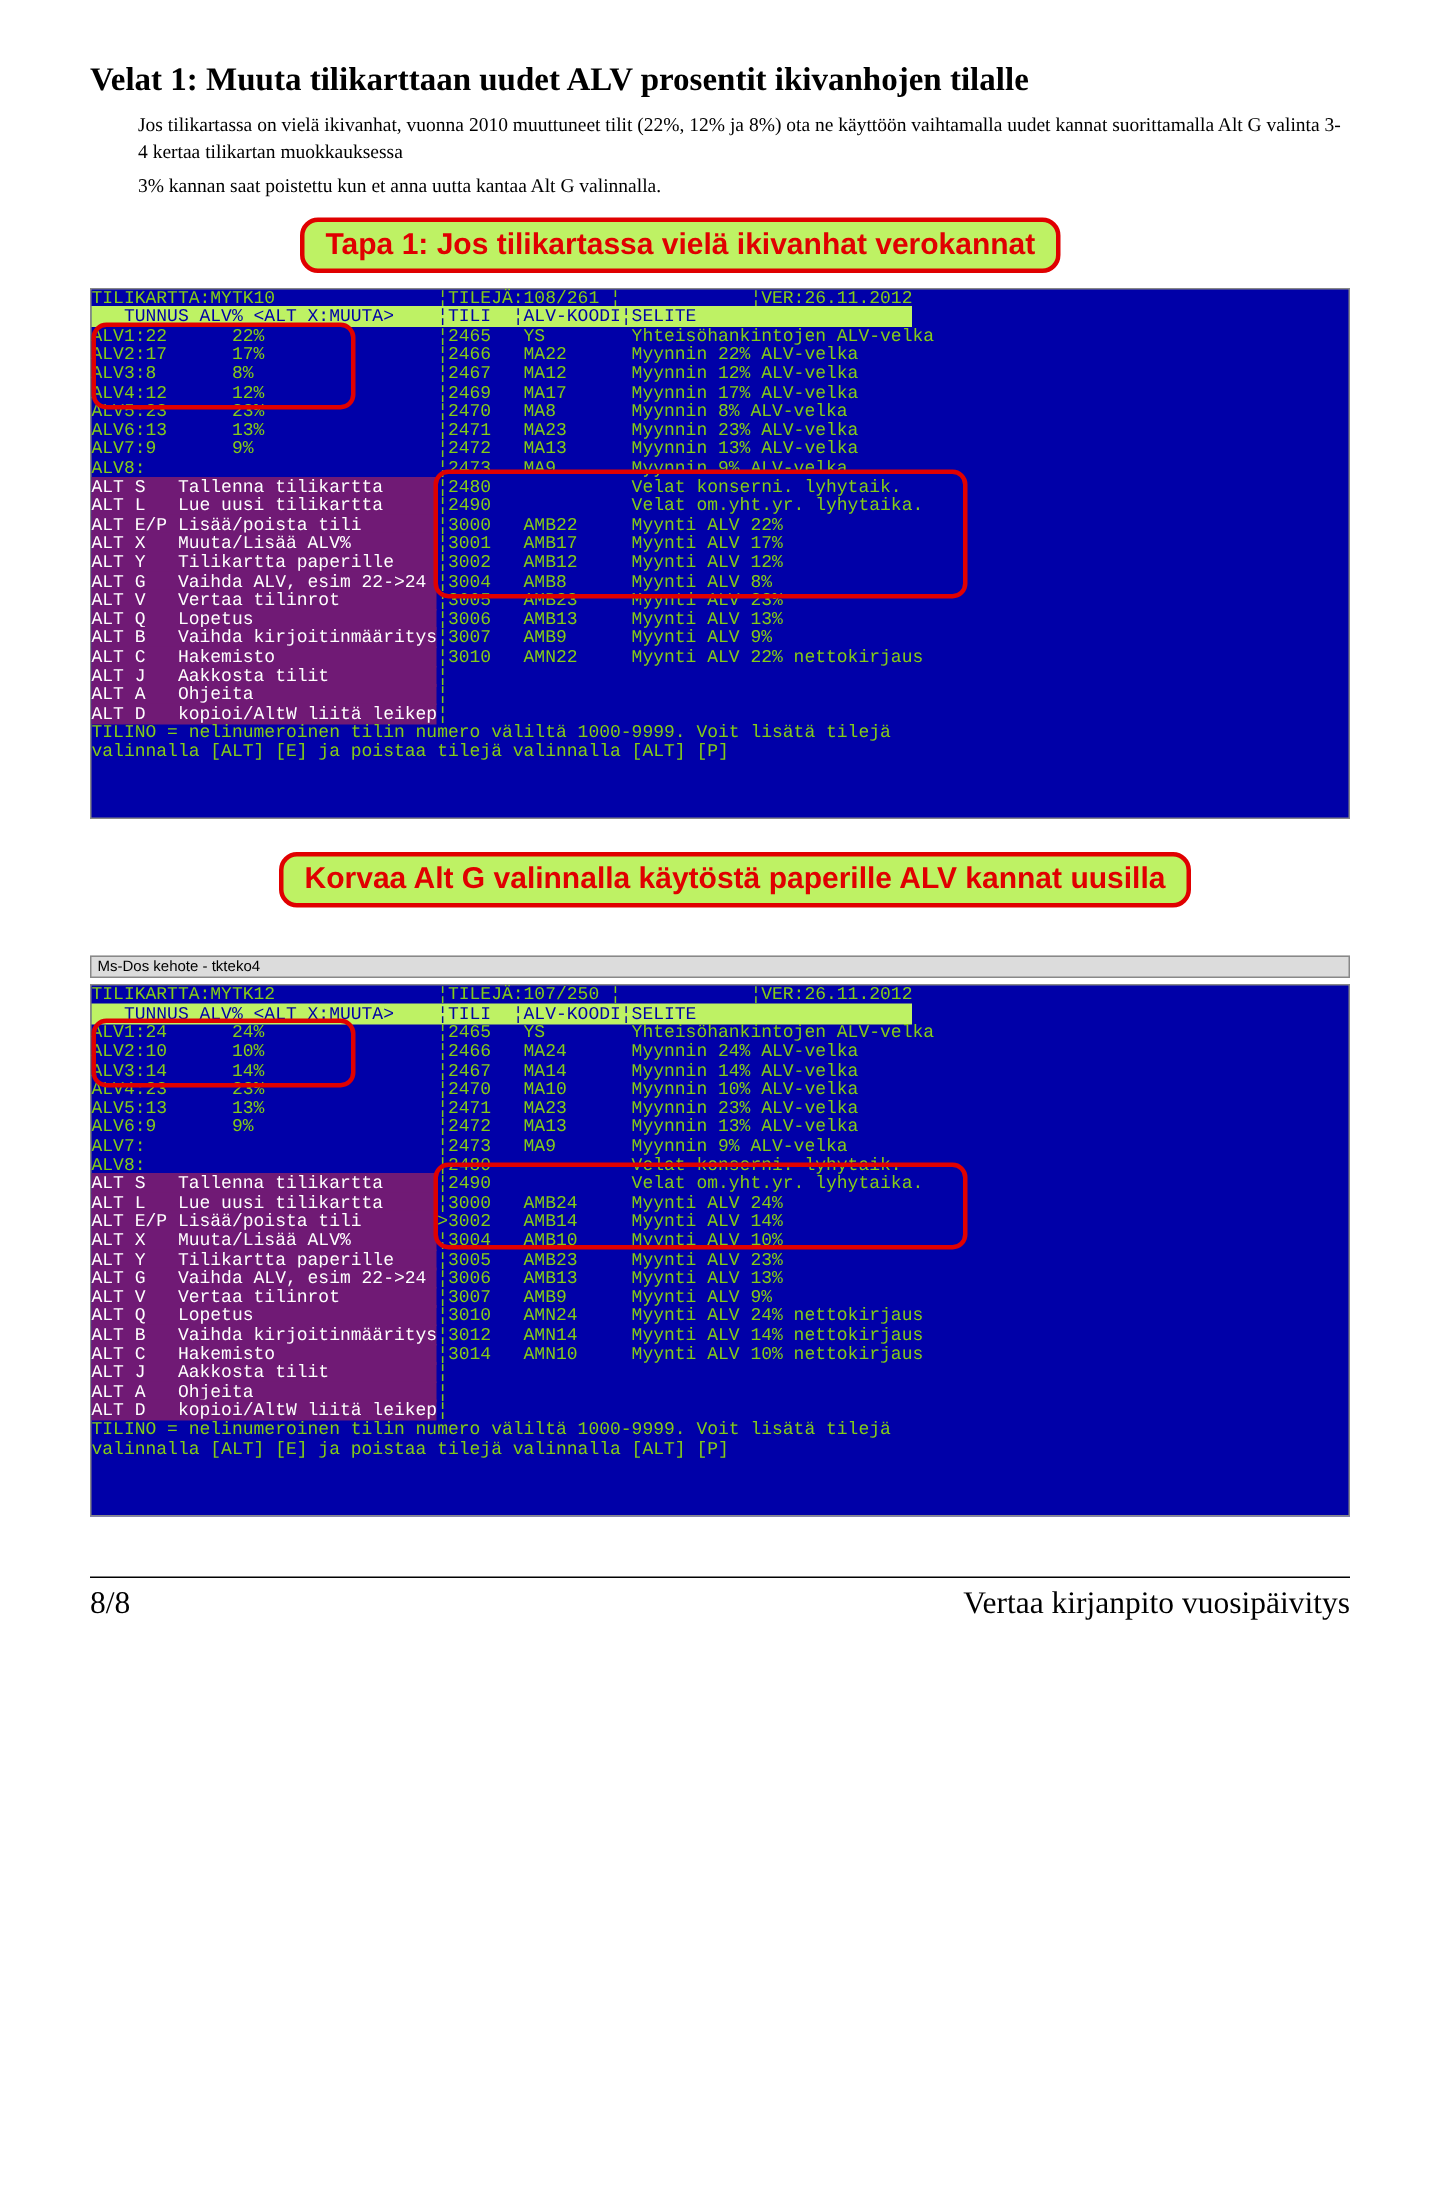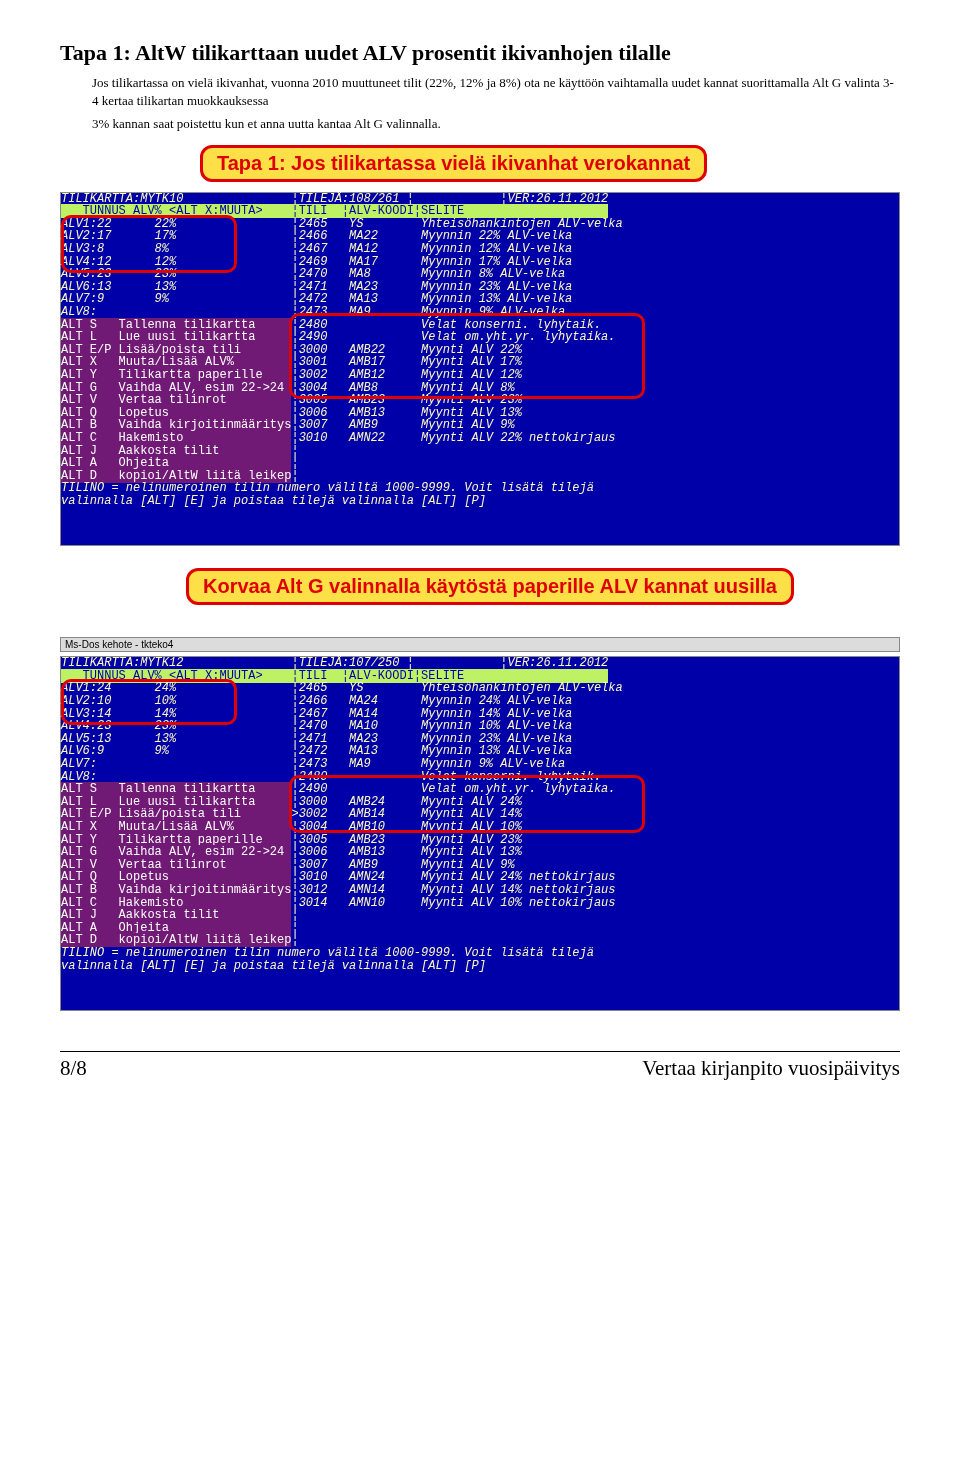--- a/index.html
+++ b/index.html
@@ -23,41 +23,41 @@
   }
   .annot-box {
     border: 3px solid #e00000;
     border-radius: 12px;
     color: #e00000;
     font-family: Arial, sans-serif;
     font-size: 20px;
     font-weight: bold;
     padding: 4px 14px;
     display: inline-block;
-    background: #fde047;
+    background: #bef264;
     margin: 6px 0;
   }
   .annot-wrapper { text-align: center; }
   .annot-wrapper.left { text-align: left; padding-left: 140px; }
   .annot-wrapper.mid { text-align: center; padding-left: 20px; }
 
   .term {
     font-family: "Courier New", monospace;
     font-size: 12px;
     line-height: 1.05;
     background: #0000a8;
     color: #ffffff;
     white-space: pre;
     padding: 0;
     margin: 4px 0 16px 0;
     border: 1px solid #888;
     position: relative;
   }
   .term .row { display: block; }
-  .cy { color: #fef9c3; font-style: italic; }          
+  .cy { color: #84cc16; }          
   .hl { background: #bef264; color: #0000a8; }  
   .menu { background: #701a75; color: #ffffff; }
 
   .red-rect {
     position: absolute;
     border: 3px solid #e00000;
     border-radius: 10px;
     pointer-events: none;
   }
 
@@ -77,21 +77,21 @@
     margin-top: 40px;
     padding-top: 4px;
     font-size: 21px;
     display: flex;
     justify-content: space-between;
   }
 </style>
 </head>
 <body>
 
-<h1 class="heading">Tapa 1: AltW tilikarttaan uudet ALV prosentit ikivanhojen tilalle</h1>
+<h1 class="heading">Velat 1: Muuta tilikarttaan uudet ALV prosentit ikivanhojen tilalle</h1>
 <p class="para">Jos tilikartassa on vielä ikivanhat, vuonna 2010 muuttuneet tilit (22%, 12% ja 8%) ota ne käyttöön vaihtamalla uudet kannat suorittamalla Alt G valinta 3-4 kertaa tilikartan muokkauksessa</p>
 <p class="para">3% kannan saat poistettu kun et anna uutta kantaa Alt G valinnalla.</p>
 
 <div class="annot-wrapper left">
   <span class="annot-box">Tapa 1: Jos tilikartassa vielä ikivanhat verokannat</span>
 </div>
 
 <div class="term" id="term1"><span class="row"><span class="cy">TILIKARTTA:MYTK10               ¦TILEJÄ:108/261 ¦            ¦VER:26.11.2012</span></span><span class="row"><span class="hl">   TUNNUS ALV% &lt;ALT X:MUUTA&gt;    ¦TILI  ¦ALV-KOODI¦SELITE                    </span></span><span class="row"><span class="cy">ALV1:22      22%                ¦2465   YS        Yhteisöhankintojen ALV-velka</span></span><span class="row"><span class="cy">ALV2:17      17%                ¦2466   MA22      Myynnin 22% ALV-velka</span></span><span class="row"><span class="cy">ALV3:8       8%                 ¦2467   MA12      Myynnin 12% ALV-velka</span></span><span class="row"><span class="cy">ALV4:12      12%                ¦2469   MA17      Myynnin 17% ALV-velka</span></span><span class="row"><span class="cy">ALV5:23      23%                ¦2470   MA8       Myynnin 8% ALV-velka</span></span><span class="row"><span class="cy">ALV6:13      13%                ¦2471   MA23      Myynnin 23% ALV-velka</span></span><span class="row"><span class="cy">ALV7:9       9%                 ¦2472   MA13      Myynnin 13% ALV-velka</span></span><span class="row"><span class="cy">ALV8:                           ¦2473   MA9       Myynnin 9% ALV-velka</span></span><span class="row"><span class="menu">ALT S   Tallenna tilikartta     </span><span class="cy">¦2480             Velat konserni. lyhytaik.</span></span><span class="row"><span class="menu">ALT L   Lue uusi tilikartta     </span><span class="cy">¦2490             Velat om.yht.yr. lyhytaika.</span></span><span class="row"><span class="menu">ALT E/P Lisää/poista tili       </span><span class="cy">¦3000   AMB22     Myynti ALV 22%</span></span><span class="row"><span class="menu">ALT X   Muuta/Lisää ALV%        </span><span class="cy">¦3001   AMB17     Myynti ALV 17%</span></span><span class="row"><span class="menu">ALT Y   Tilikartta paperille    </span><span class="cy">¦3002   AMB12     Myynti ALV 12%</span></span><span class="row"><span class="menu">ALT G   Vaihda ALV, esim 22-&gt;24 </span><span class="cy">¦3004   AMB8      Myynti ALV 8%</span></span><span class="row"><span class="menu">ALT V   Vertaa tilinrot         </span><span class="cy">¦3005   AMB23     Myynti ALV 23%</span></span><span class="row"><span class="menu">ALT Q   Lopetus                 </span><span class="cy">¦3006   AMB13     Myynti ALV 13%</span></span><span class="row"><span class="menu">ALT B   Vaihda kirjoitinmääritys</span><span class="cy">¦3007   AMB9      Myynti ALV 9%</span></span><span class="row"><span class="menu">ALT C   Hakemisto               </span><span class="cy">¦3010   AMN22     Myynti ALV 22% nettokirjaus</span></span><span class="row"><span class="menu">ALT J   Aakkosta tilit          </span><span class="cy">¦                                        </span></span><span class="row"><span class="menu">ALT A   Ohjeita                 </span><span class="cy">¦                                        </span></span><span class="row"><span class="menu">ALT D   kopioi/AltW liitä leikep</span><span class="cy">¦                                        </span></span><span class="row"><span class="cy">TILINO = nelinumeroinen tilin numero väliltä 1000-9999. Voit lisätä tilejä</span></span><span class="row"><span class="cy">valinnalla [ALT] [E] ja poistaa tilejä valinnalla [ALT] [P]</span></span>
   <div class="red-rect" style="top:22px; left:0px; width:170px; height:52px;"></div>
   <div class="red-rect" style="top:120px; left:228px; width:350px; height:80px;"></div>

